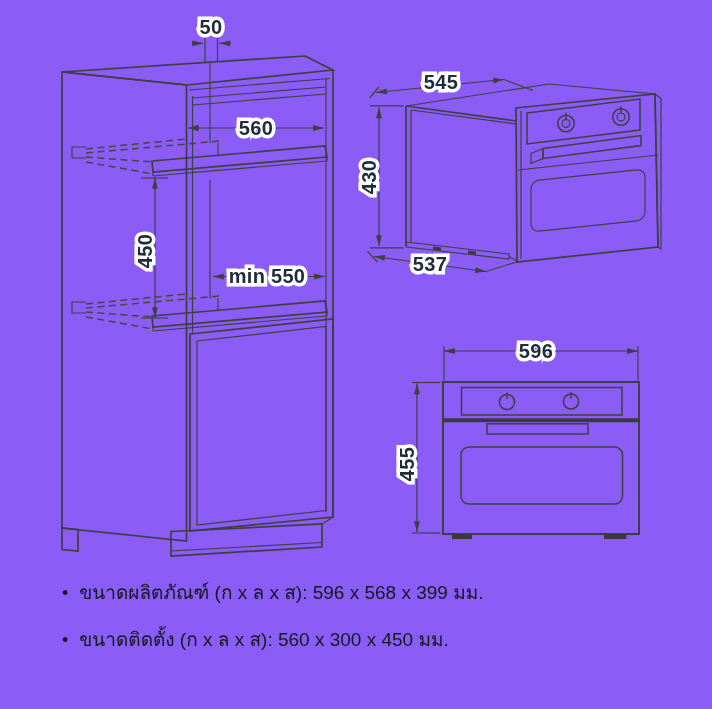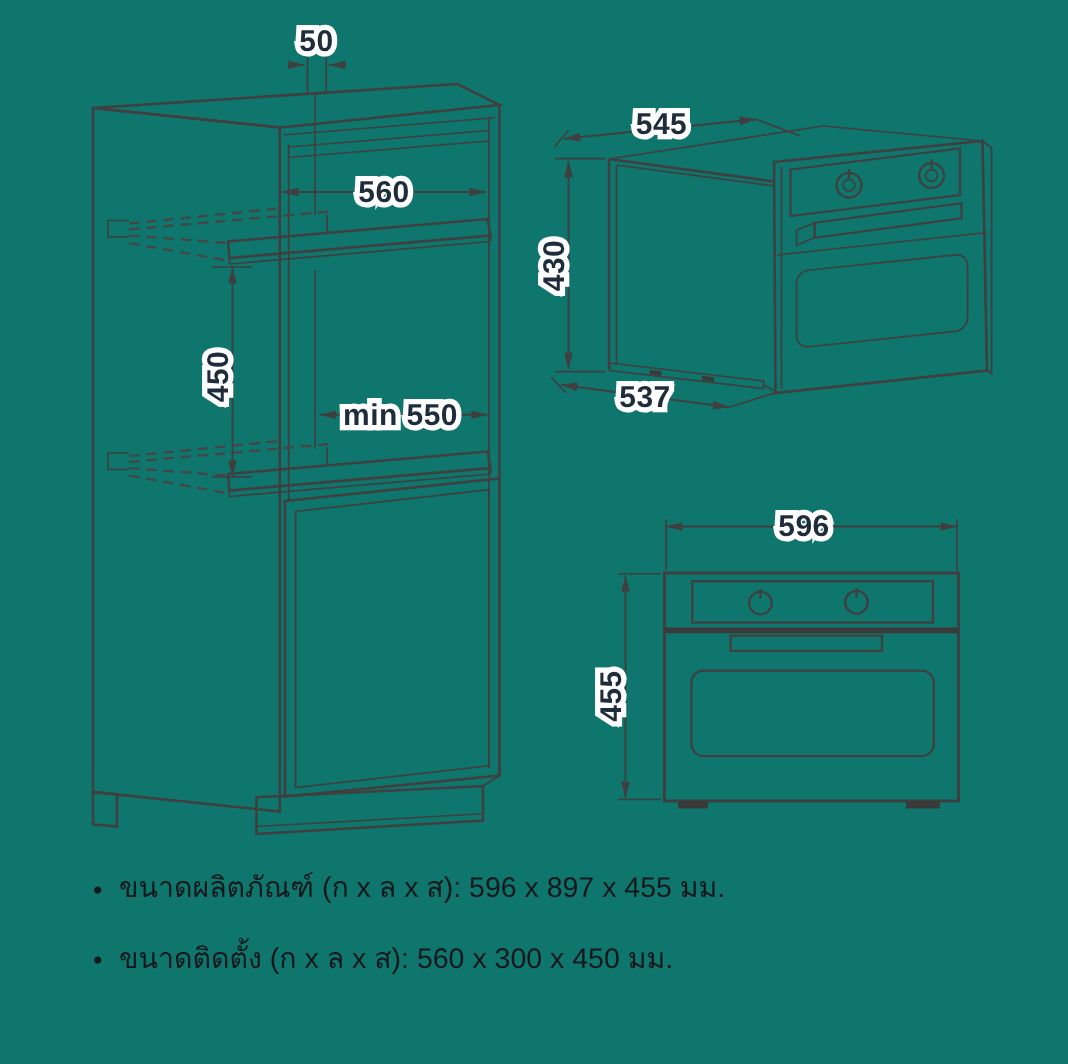--- a/index.html
+++ b/index.html
@@ -1,17 +1,17 @@
 <!DOCTYPE html>
 <html><head>
 <meta charset="utf-8">
 <style>
   html,body{margin:0;padding:0;background:#ffffff;}
   .page{
-    position:relative;width:712px;height:709px;background:#0f766e;overflow:hidden;
+    position:relative;width:712px;height:709px;background:#8b5cf6;overflow:hidden;
     font-family:"Liberation Sans","DejaVu Sans",sans-serif;
   }
   .drawing{position:absolute;left:0;top:0;}
   
   .s  {stroke:#3f3f3f;stroke-width:1.7;fill:none;}
   .s2 {stroke:#3f3f3f;stroke-width:2;fill:none;}
   .s15{stroke:#3f3f3f;stroke-width:1.5;fill:none;}
   .t  {stroke:#3f3f3f;stroke-width:1.15;fill:none;}
   .d  {stroke:#454545;stroke-width:1.5;fill:none;stroke-dasharray:7 4.5;}
   .dl {stroke:#3f3f3f;stroke-width:1.2;fill:none;}
@@ -168,20 +168,20 @@
       <rect class="f" x="443" y="418.3" width="196" height="3.9"></rect>
       <rect class="s15" x="487" y="423.8" width="101" height="10.2"></rect>
       <rect class="s15" x="461" y="447" width="161.5" height="57" rx="8"></rect>
       <rect class="f" x="452" y="534" width="20" height="5"></rect>
       <rect class="f" x="604" y="534" width="22.5" height="5"></rect>
     </g>
   </svg>
 
   <div class="note" style="top:580px">
     <span class="bullet">•</span>
-    <span>ขนาดผลิตภัณฑ์ (ก x ล x ส): 596 x 897 x 455 มม.</span>
+    <span>ขนาดผลิตภัณฑ์ (ก x ล x ส): 596 x 568 x 399 มม.</span>
   </div>
   <div class="note" style="top:627px">
     <span class="bullet">•</span>
     <span>ขนาดติดตั้ง (ก x ล x ส): 560 x 300 x 450 มม.</span>
   </div>
 
 </div>
 
 </body></html>

